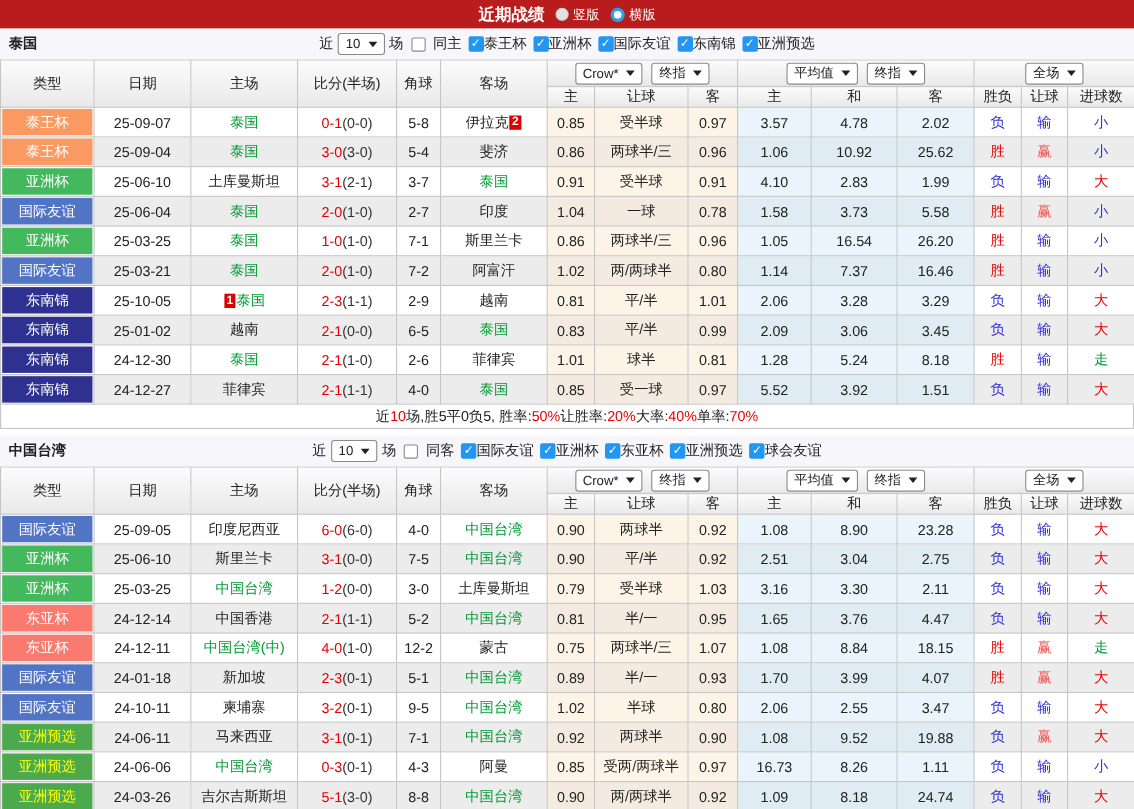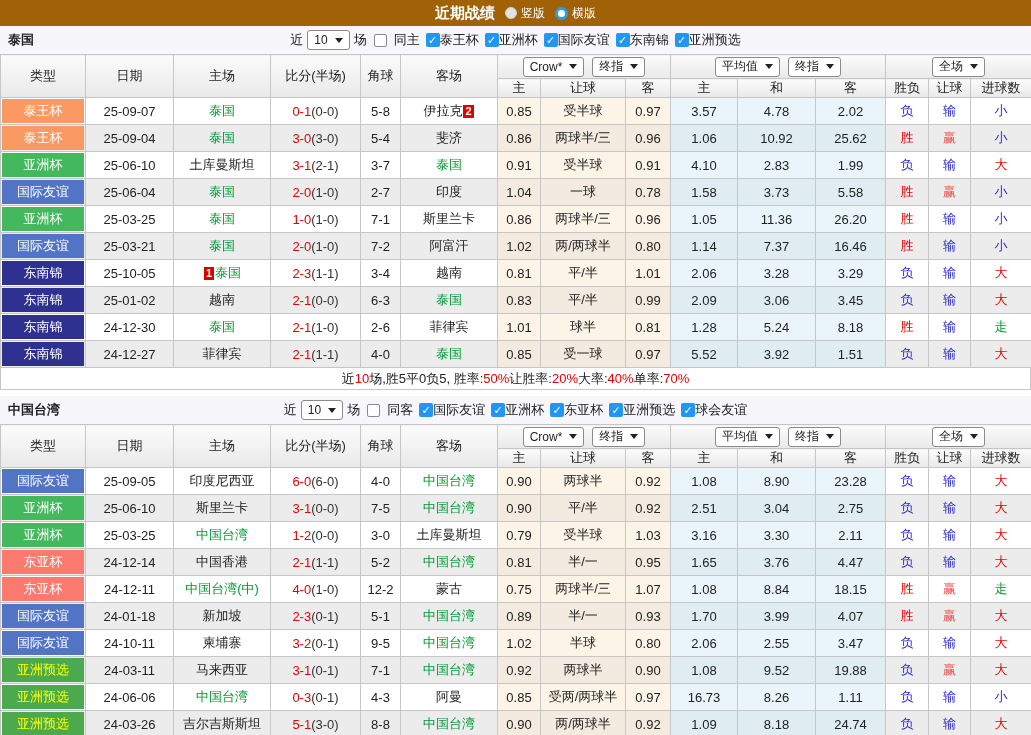--- a/index.html
+++ b/index.html
@@ -1,20 +1,20 @@
 <!DOCTYPE html>
 <html><head>
 <meta charset="utf-8">
 <style>
   * { box-sizing: border-box; }
   html,body { margin:0; padding:0; background:#fff; }
   body { width:1031px; font-family:"Liberation Sans","DejaVu Sans",sans-serif; font-size:13px; color:#222; }
 
   
-  .titlebar { height:26px; background:#a16207; display:flex; align-items:center; justify-content:center; gap:10px; color:#fff; }
+  .titlebar { height:26px; background:#b91c1c; display:flex; align-items:center; justify-content:center; gap:10px; color:#fff; }
   .titlebar .title { font-weight:bold; font-size:15px; }
   .radio-item { display:flex; align-items:center; gap:4px; font-size:12px; }
   .radio { width:12px; height:12px; border-radius:50%; }
   .radio.selected { background:#e2e2e2; border:1px solid #cfcfcf; }
   .radio.unselected { background:#fff; border:3px solid #2e9fe0; width:13px; height:13px; }
 
   
   .filterbar { position:relative; height:28px; background:#f6f6fb; display:flex; align-items:center; }
   .team-name { position:absolute; left:8px; font-weight:bold; }
   .filters { margin:0 auto; display:flex; align-items:center; gap:4px; }
@@ -253,21 +253,21 @@
           </td>
           <td>25-03-25</td>
           <td><span class="team-green">泰国</span></td>
           <td><span class="score-main">1-0</span><span class="score-half">(1-0)</span></td>
           <td>7-1</td>
           <td><span>斯里兰卡</span></td>
           <td class="cream">0.86</td>
           <td class="cream">两球半/三</td>
           <td class="cream">0.96</td>
           <td class="blue">1.05</td>
-          <td class="blue">11.36</td>
+          <td class="blue">16.54</td>
           <td class="blue">26.20</td>
           <td class="res" style="color: rgb(230, 0, 0);">胜</td>
           <td class="res" style="color: rgb(43, 43, 213);">输</td>
           <td class="res" style="color: rgb(43, 43, 213);">小</td>
         </tr>
         <tr>
           <td class="type-cell">
             <div class="badge-type" style="background: rgb(82, 116, 197); color: rgb(255, 255, 255);">国际友谊</div>
           </td>
           <td>25-03-21</td>
@@ -285,40 +285,40 @@
           <td class="res" style="color: rgb(43, 43, 213);">输</td>
           <td class="res" style="color: rgb(43, 43, 213);">小</td>
         </tr>
         <tr>
           <td class="type-cell">
             <div class="badge-type" style="background: rgb(46, 49, 144); color: rgb(255, 255, 255);">东南锦</div>
           </td>
           <td>25-10-05</td>
           <td><span class="red-badge">1</span><span class="team-green">泰国</span></td>
           <td><span class="score-main">2-3</span><span class="score-half">(1-1)</span></td>
-          <td>3-4</td>
+          <td>2-9</td>
           <td><span>越南</span></td>
           <td class="cream">0.81</td>
           <td class="cream">平/半</td>
           <td class="cream">1.01</td>
           <td class="blue">2.06</td>
           <td class="blue">3.28</td>
           <td class="blue">3.29</td>
           <td class="res" style="color: rgb(43, 43, 213);">负</td>
           <td class="res" style="color: rgb(43, 43, 213);">输</td>
           <td class="res" style="color: rgb(230, 0, 0);">大</td>
         </tr>
         <tr>
           <td class="type-cell">
             <div class="badge-type" style="background: rgb(46, 49, 144); color: rgb(255, 255, 255);">东南锦</div>
           </td>
           <td>25-01-02</td>
           <td><span>越南</span></td>
           <td><span class="score-main">2-1</span><span class="score-half">(0-0)</span></td>
-          <td>6-3</td>
+          <td>6-5</td>
           <td><span class="team-green">泰国</span></td>
           <td class="cream">0.83</td>
           <td class="cream">平/半</td>
           <td class="cream">0.99</td>
           <td class="blue">2.09</td>
           <td class="blue">3.06</td>
           <td class="blue">3.45</td>
           <td class="res" style="color: rgb(43, 43, 213);">负</td>
           <td class="res" style="color: rgb(43, 43, 213);">输</td>
           <td class="res" style="color: rgb(230, 0, 0);">大</td>
@@ -611,21 +611,21 @@
           <td class="blue">2.55</td>
           <td class="blue">3.47</td>
           <td class="res" style="color: rgb(43, 43, 213);">负</td>
           <td class="res" style="color: rgb(43, 43, 213);">输</td>
           <td class="res" style="color: rgb(230, 0, 0);">大</td>
         </tr>
         <tr>
           <td class="type-cell">
             <div class="badge-type" style="background: rgb(77, 169, 77); color: rgb(255, 255, 0);">亚洲预选</div>
           </td>
-          <td>24-03-11</td>
+          <td>24-06-11</td>
           <td><span>马来西亚</span></td>
           <td><span class="score-main">3-1</span><span class="score-half">(0-1)</span></td>
           <td>7-1</td>
           <td><span class="team-green">中国台湾</span></td>
           <td class="cream">0.92</td>
           <td class="cream">两球半</td>
           <td class="cream">0.90</td>
           <td class="blue">1.08</td>
           <td class="blue">9.52</td>
           <td class="blue">19.88</td>

